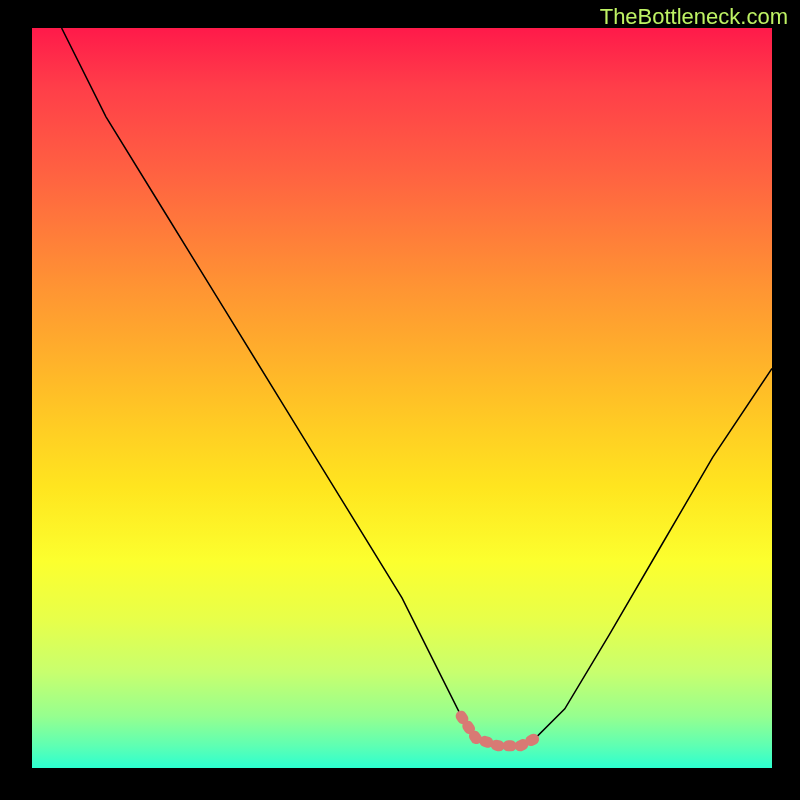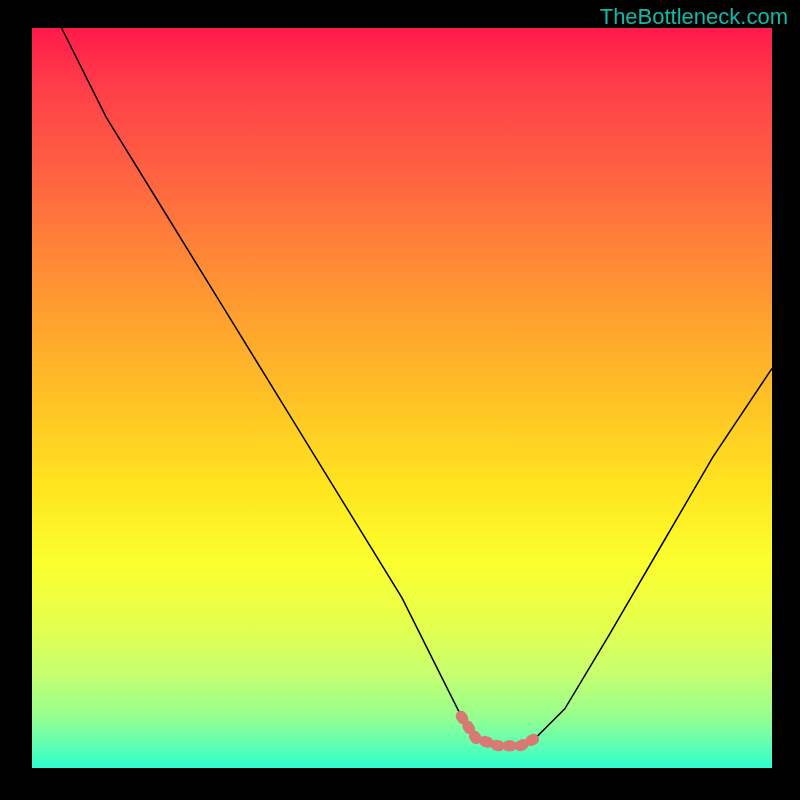--- a/index.html
+++ b/index.html
@@ -8,21 +8,21 @@
     width: 800px;
     height: 800px;
     background: #000;
     font-family: Arial, sans-serif;
     position: relative;
   }
   .watermark {
     position: absolute;
     top: 4px;
     right: 12px;
-    color: #14b8a6;
+    color: #bef264;
     font-size: 22px;
     font-weight: normal;
     z-index: 10;
   }
   .plot-area {
     position: absolute;
     left: 32px;
     top: 28px;
     width: 740px;
     height: 740px;

